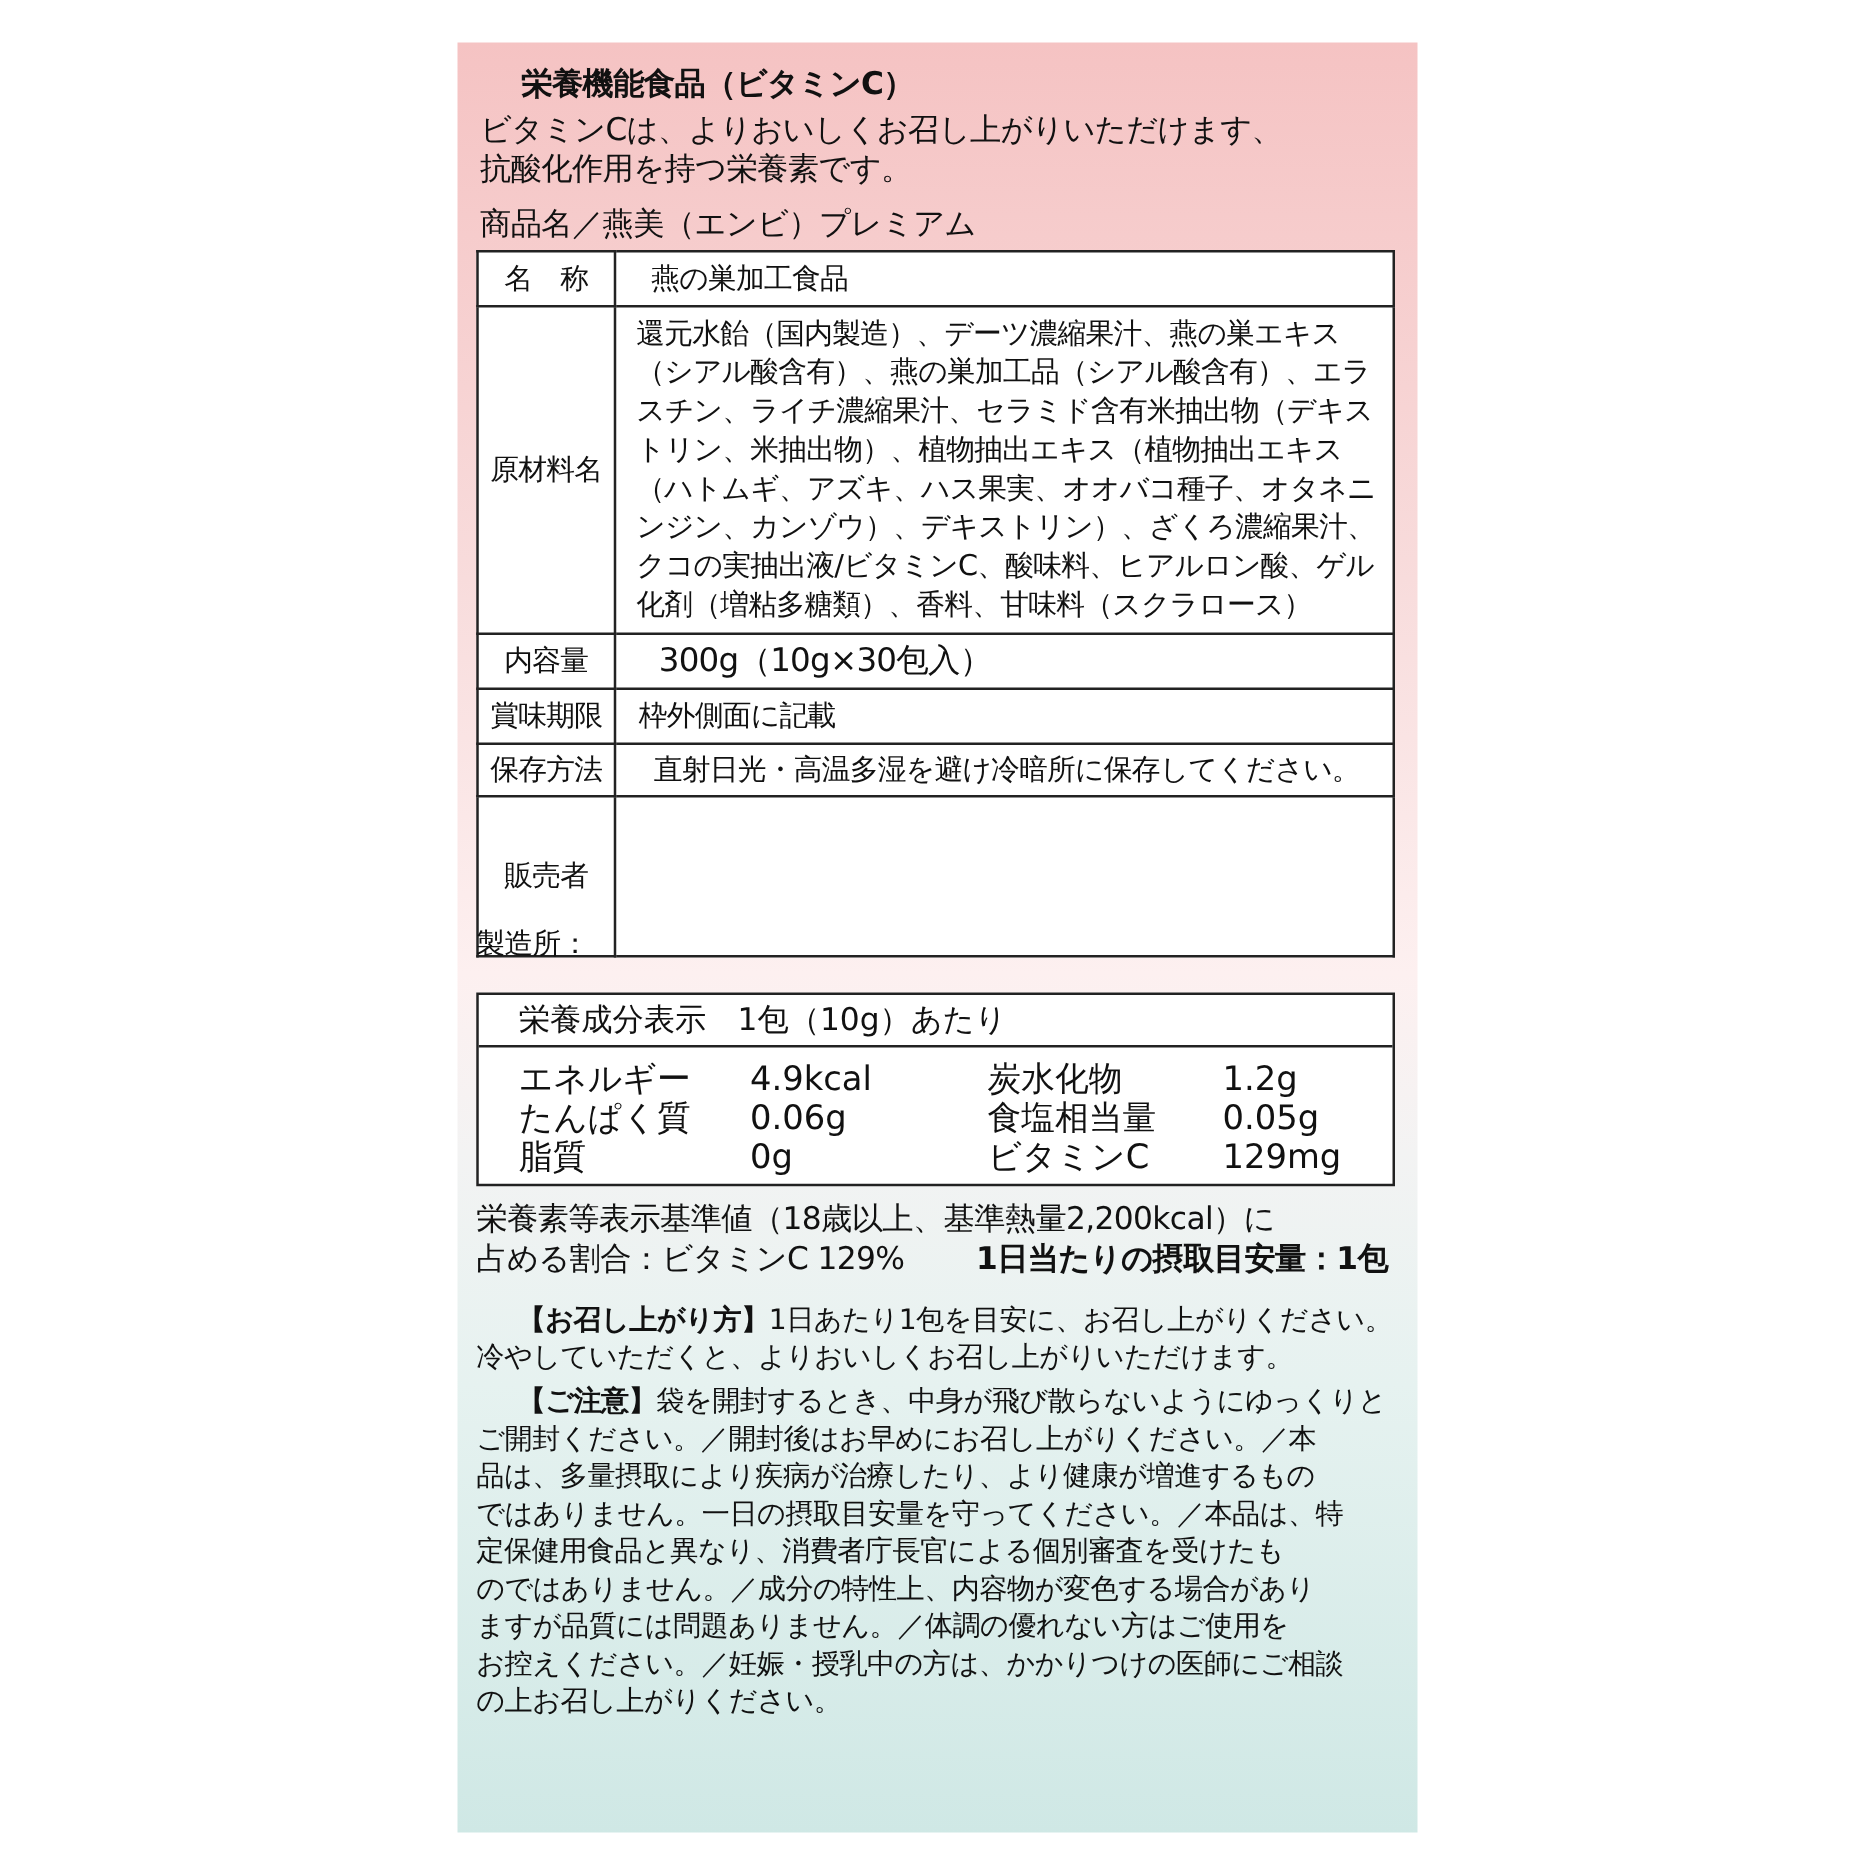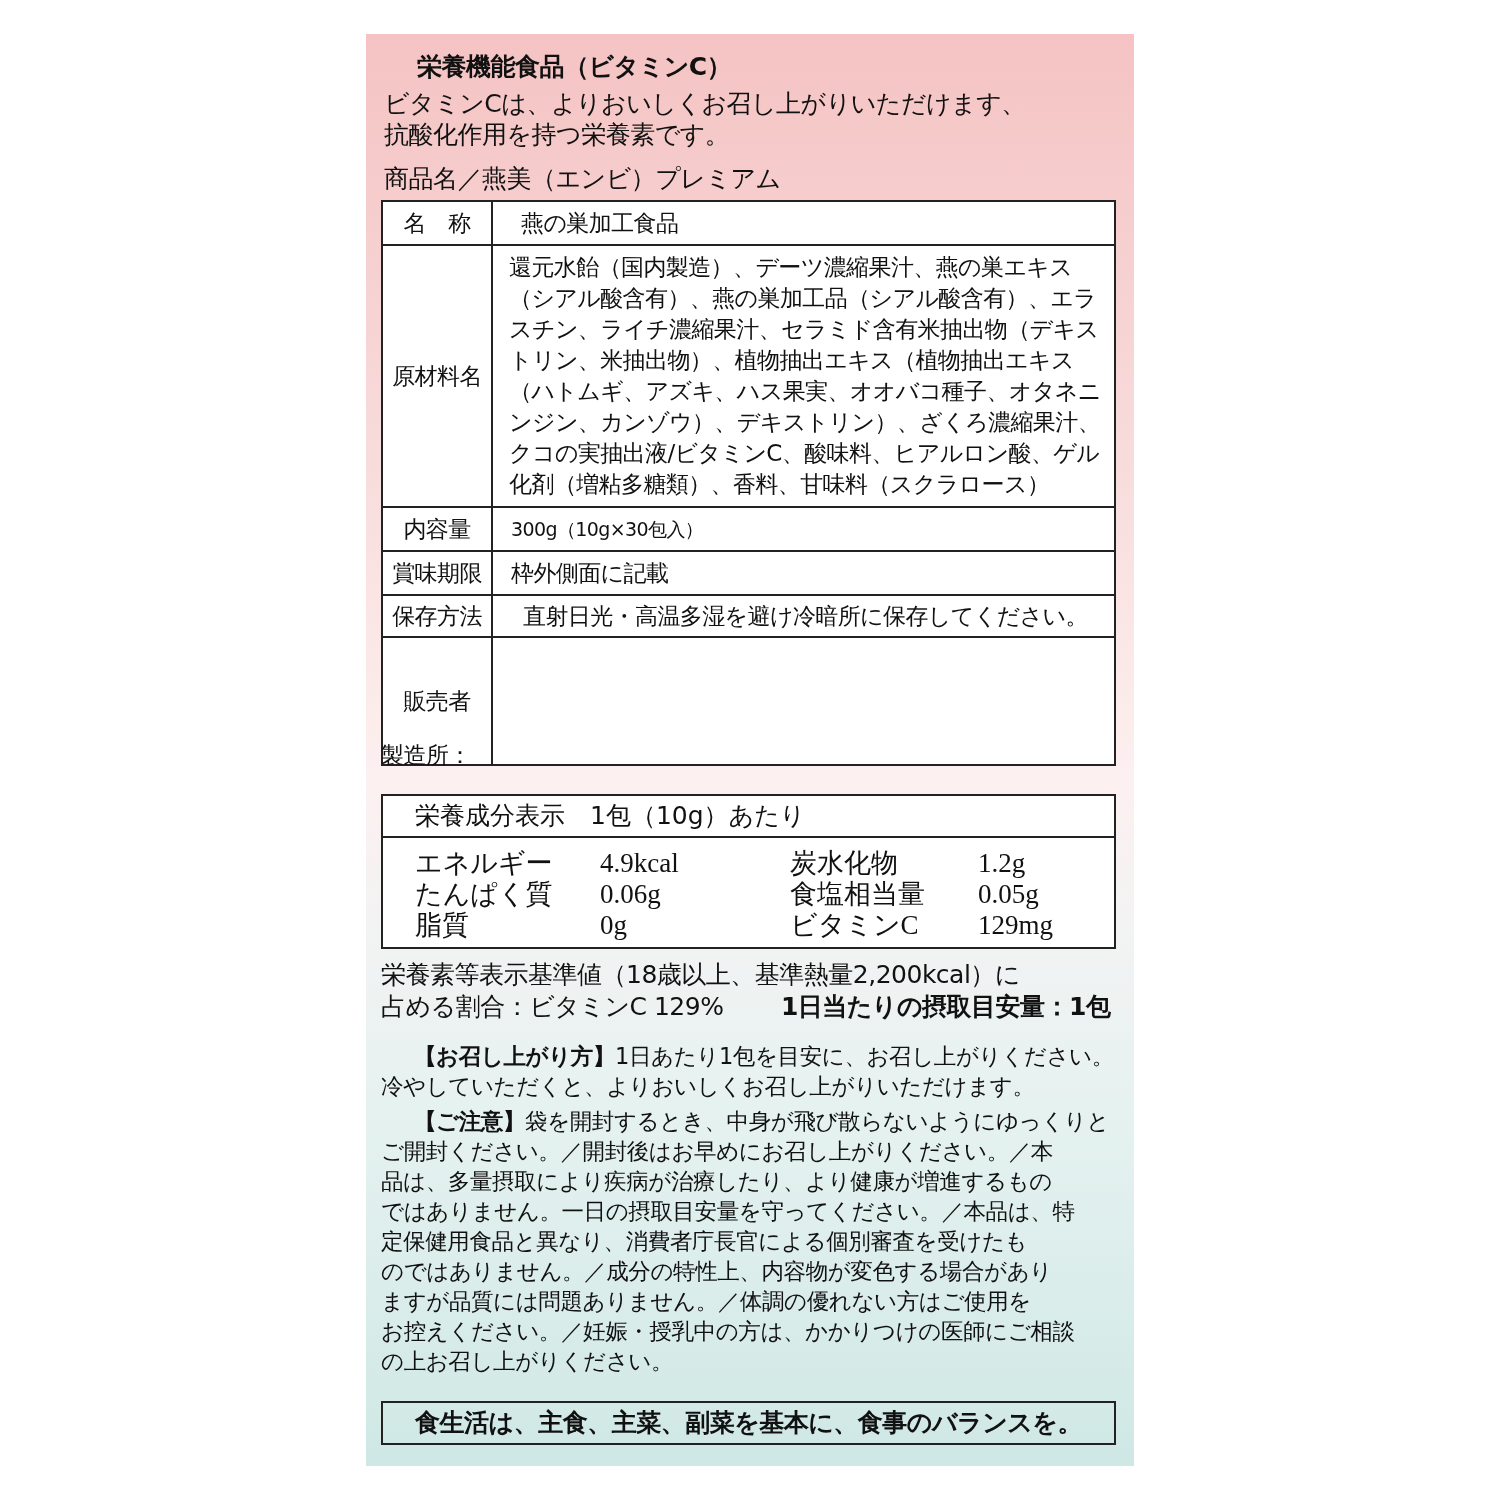--- a/index.html
+++ b/index.html
@@ -9,21 +9,21 @@
     background: linear-gradient(to bottom, #f5c3c3 0%, #f8dcdc 30%, #fdf0f0 52%, #f3f3f3 62%, #e6f2f0 75%, #cfe8e5 100%);
     box-sizing:border-box;
   }
   .t { position:absolute; white-space:nowrap; font-size:25px; line-height:30px; letter-spacing:-0.5px; }
   .b { font-weight:bold;margin-left:33px; }
   table.spec { position:absolute; left:15px; top:166px; width:735px; border-collapse:collapse; background:#fff; }
   table.spec td { border:2px solid #222; font-size:23px; line-height:31px; vertical-align:middle; padding:0 6px; letter-spacing:-0.6px; }
   table.spec td.h { width:108px; text-align:center; padding:0; }
   .nutri { position:absolute; left:15px; top:760px; width:735px; height:155px; border:2px solid #222; box-sizing:border-box; background:#fff; }
   .nutri .head { height:40px; border-bottom:2px solid #222; font-size:25px; line-height:40px; padding-left:32px; }
-  .nutri .grid { position:absolute; left:32px; top:52px; font-size:27px; line-height:31px;font-family:Liberation Serif, serif; }
+  .nutri .grid { position:absolute; left:32px; top:52px; font-size:27px; line-height:31px; }
   .nutri .row { display:flex; }
   .nutri .c1 { width:185px; } .nutri .c2 { width:190px; } .nutri .c3 { width:188px; } .nutri .c4 { width:150px; }
   .para { position:absolute; left:15px; width:740px; font-size:22.5px; line-height:30px; letter-spacing:-0.4px; white-space:pre-line; }
   .motto { position:absolute; left:15px; top:1367px; width:735px; height:44px; border:2px solid #222; box-sizing:border-box; font-size:25px; font-weight:bold; line-height:40px; text-align:center; letter-spacing:-0.5px; }
 </style>
 </head>
 <body>
 
 <div class="label">
   <div class="t b" style="left:18px;top:18px;">栄養機能食品（ビタミンC）</div>
@@ -36,21 +36,21 @@
         <tr style="height:44px;">
       <td class="h">名　称</td>
       <td style="padding-left:28px;">燕の巣加工食品</td>
     </tr>
     <tr style="height:246px;">
       <td class="h">原材料名</td>
       <td style="padding:6px 12px 6px 16px;">還元水飴（国内製造）、デーツ濃縮果汁、燕の巣エキス（シアル酸含有）、燕の巣加工品（シアル酸含有）、エラスチン、ライチ濃縮果汁、セラミド含有米抽出物（デキストリン、米抽出物）、植物抽出エキス（植物抽出エキス（ハトムギ、アズキ、ハス果実、オオバコ種子、オタネニンジン、カンゾウ）、デキストリン）、ざくろ濃縮果汁、クコの実抽出液/ビタミンC、酸味料、ヒアルロン酸、ゲル化剤（増粘多糖類）、香料、甘味料（スクラロース）</td>
     </tr>
     <tr style="height:44px;">
       <td class="h">内容量</td>
-      <td style="padding-left:18px;font-size:19px;margin-left:40px;">300g（10g×30包入）</td>
+      <td style="padding-left:34px;font-size:26px;margin-left:40px;">300g（10g×30包入）</td>
     </tr>
     <tr style="height:44px;">
       <td class="h">賞味期限</td>
       <td style="padding-left:18px;">枠外側面に記載</td>
     </tr>
     <tr style="height:42px;">
       <td class="h">保存方法</td>
       <td style="padding-left:30px;">直射日光・高温多湿を避け冷暗所に保存してください。</td>
     </tr>
     <tr style="height:128px;">
@@ -97,14 +97,13 @@
   <div class="para" style="top:1072px;"><span class="b">【ご注意】</span><span>袋を開封するとき、中身が飛び散らないようにゆっくりと
 ご開封ください。／開封後はお早めにお召し上がりください。／本
 品は、多量摂取により疾病が治療したり、より健康が増進するもの
 ではありません。一日の摂取目安量を守ってください。／本品は、特
 定保健用食品と異なり、消費者庁長官による個別審査を受けたも
 のではありません。／成分の特性上、内容物が変色する場合があり
 ますが品質には問題ありません。／体調の優れない方はご使用を
 お控えください。／妊娠・授乳中の方は、かかりつけの医師にご相談
 の上お召し上がりください。</span></div>
 
-  <div class="motto">食生活は、主食、主菜、副菜を基本に、食事のバランスを。</div>
 </div>
 
 </body></html>

